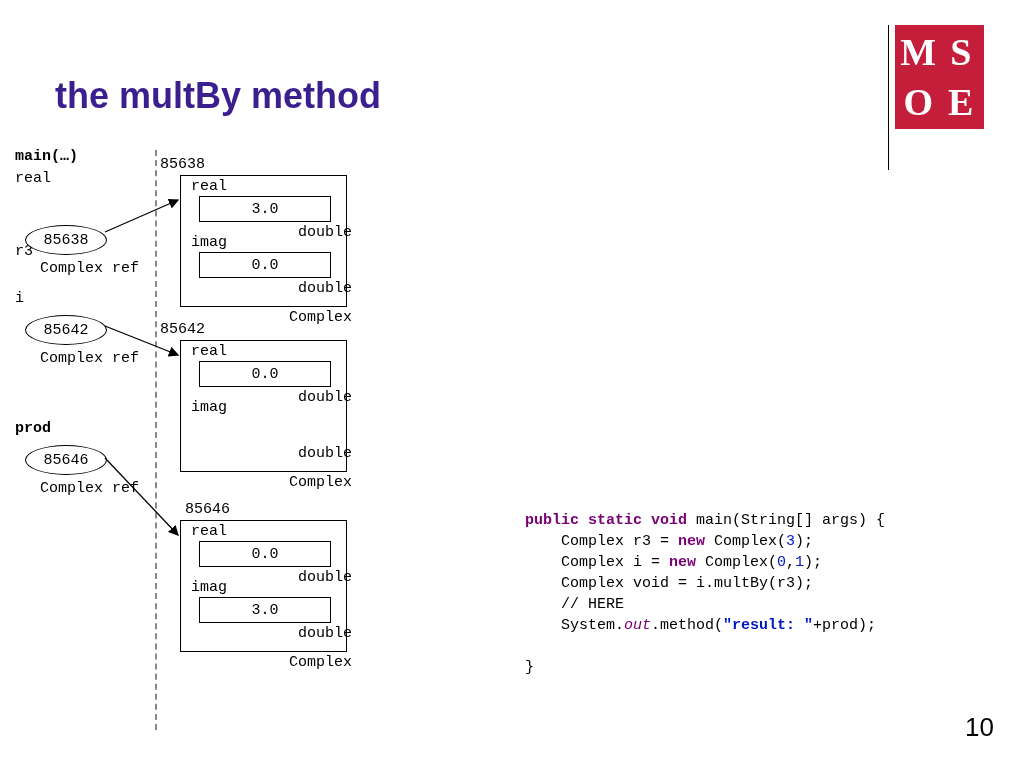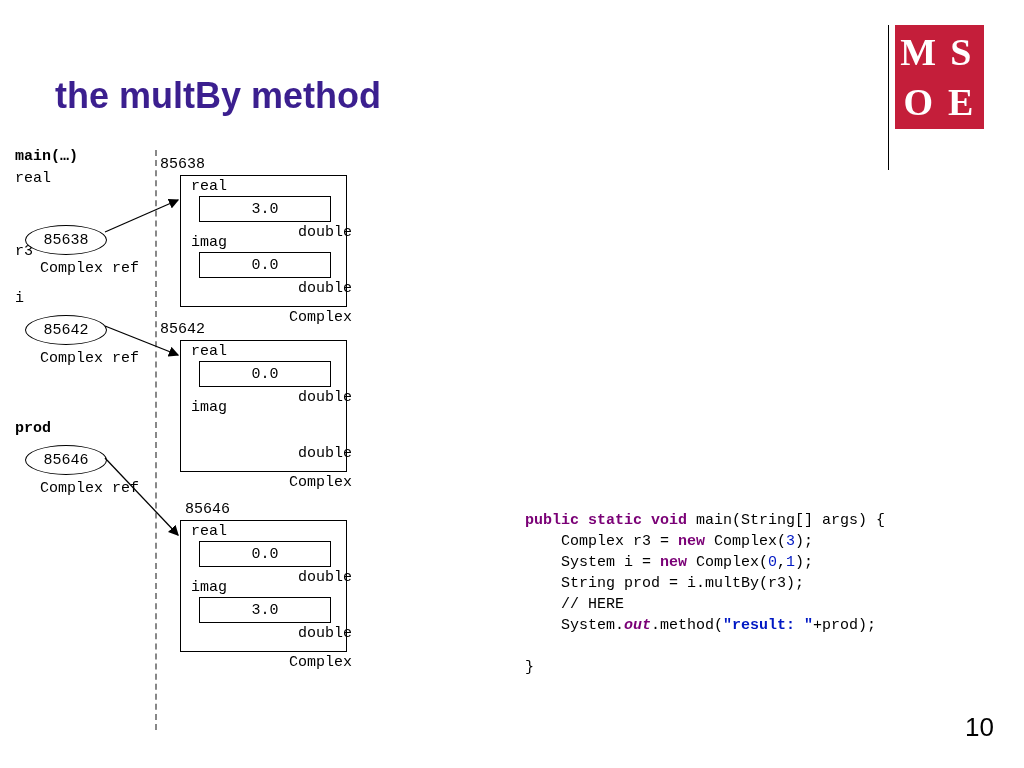--- a/index.html
+++ b/index.html
@@ -103,21 +103,21 @@
     position: absolute;
     left: 525px;
     top: 510px;
     font-family: "Courier New", monospace;
     font-size: 15px;
     line-height: 1.4;
     white-space: pre;
   }
   .kw { color: #7a0076; font-weight: bold; }
   .num { color: #0018c4; }
-  .outkw { color: #7a0076; font-style: italic; font-weight: bold; }
+  .outkw { color: #7a0076; font-style: italic; font-weight: normal; }
   .str { color: #0018c4; font-weight: bold; }
   .page-num {
     position: absolute;
     right: 30px;
     bottom: 25px;
     font-size: 26px;
   }
 </style>
 </head>
 <body>
@@ -189,20 +189,20 @@
       <path d="M0,0 L8,4 L0,8 Z" fill="#000"></path>
     </marker>
   </defs>
   <line x1="105" y1="232" x2="178" y2="200" stroke="#000" stroke-width="1.3" marker-end="url(#arr)"></line>
   <line x1="105" y1="326" x2="178" y2="355" stroke="#000" stroke-width="1.3" marker-end="url(#arr)"></line>
   <line x1="105" y1="458" x2="178" y2="535" stroke="#000" stroke-width="1.3" marker-end="url(#arr)"></line>
 </svg>
 
 <div class="code"><span class="kw">public</span> <span class="kw">static</span> <span class="kw">void</span><span> main(String[] args) {</span>
 <span>    Complex r3 = </span><span class="kw">new</span><span> Complex(</span><span class="num">3</span><span>);</span>
-<span>    System i = </span><span class="kw">new</span><span> Complex(</span><span class="num">0</span><span>,</span><span class="num">1</span><span>);</span>
-<span>    String prod = i.multBy(r3);</span>
+<span>    Complex i = </span><span class="kw">new</span><span> Complex(</span><span class="num">0</span><span>,</span><span class="num">1</span><span>);</span>
+<span>    Complex void = i.multBy(r3);</span>
 <span>    // HERE</span>
 <span>    System.</span><span class="outkw">out</span><span>.method(</span><span class="str">"result: "</span><span>+prod);</span>
 
 <span>}</span></div>
 
 <div class="page-num">10</div>
 
 </body></html>

